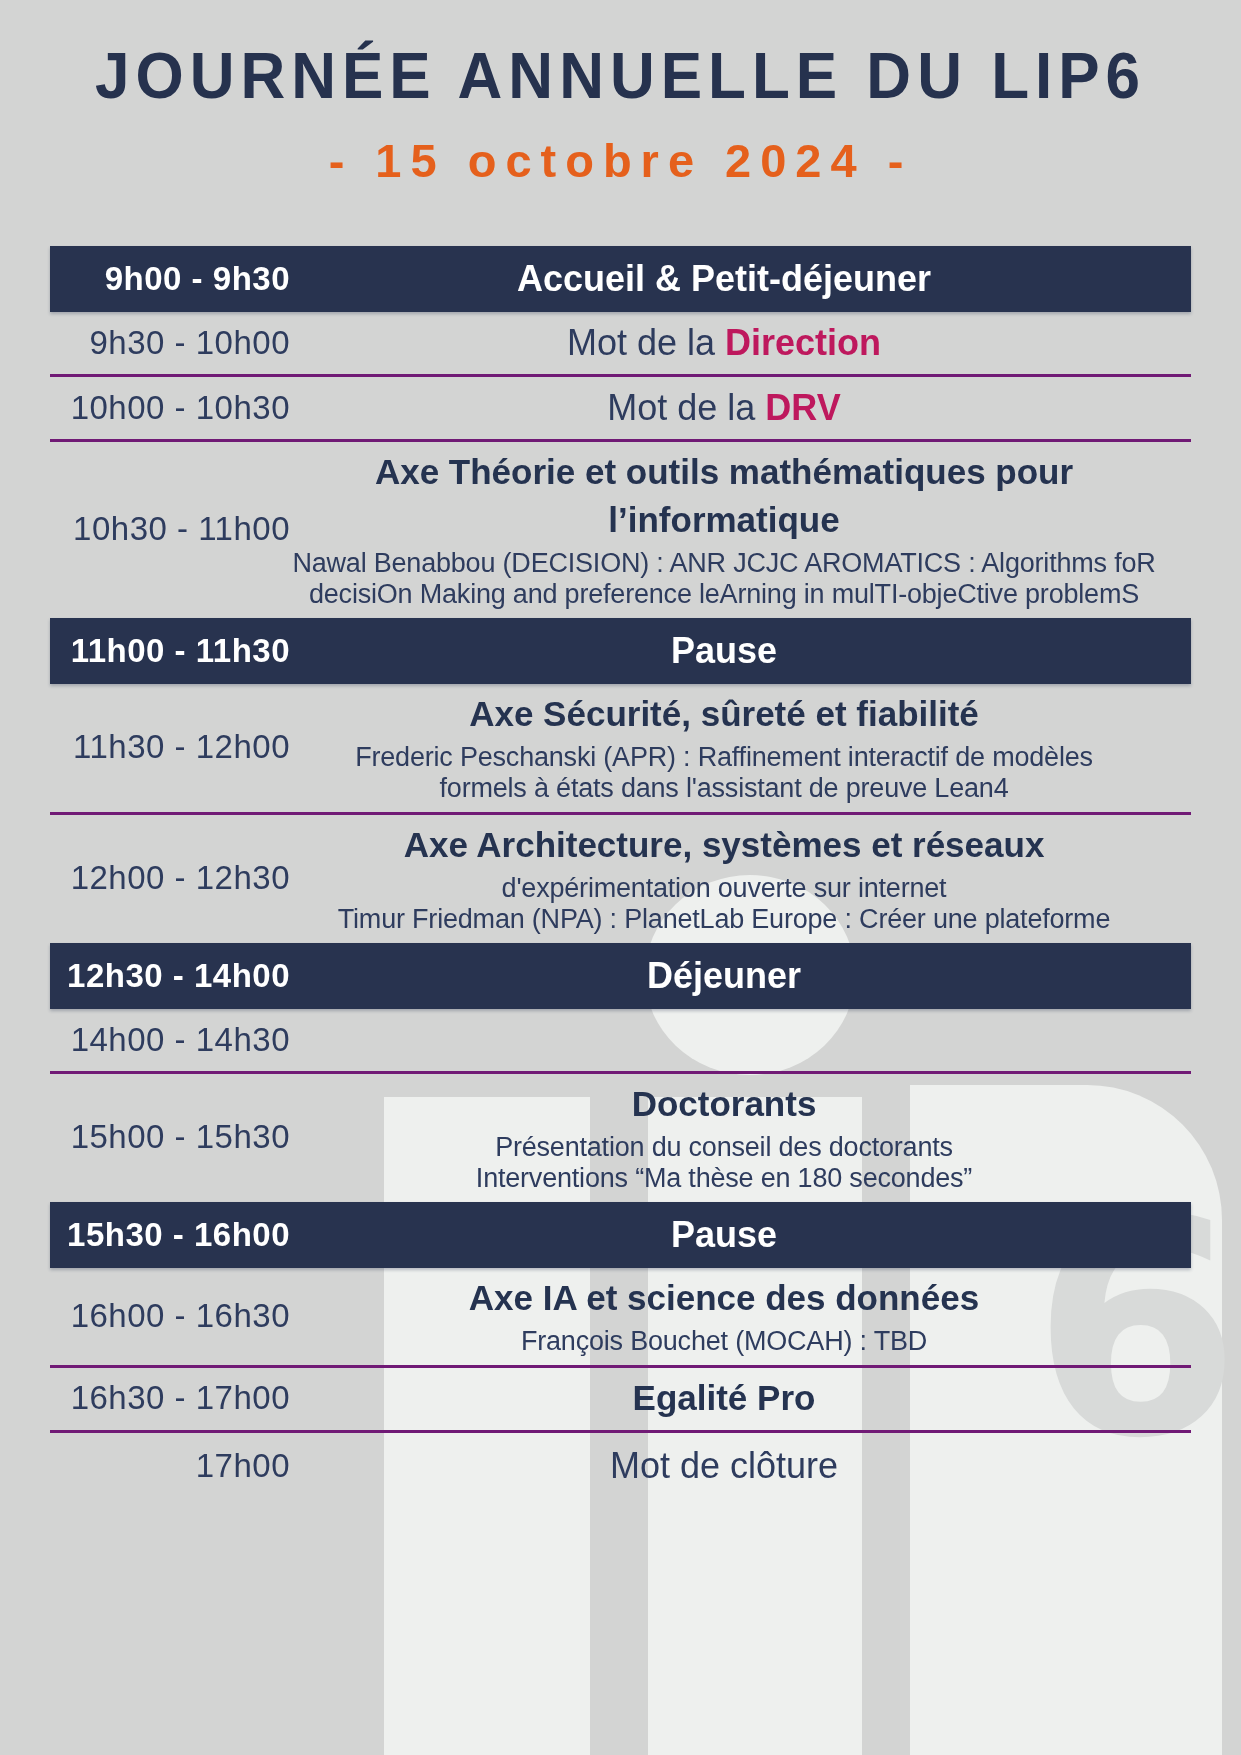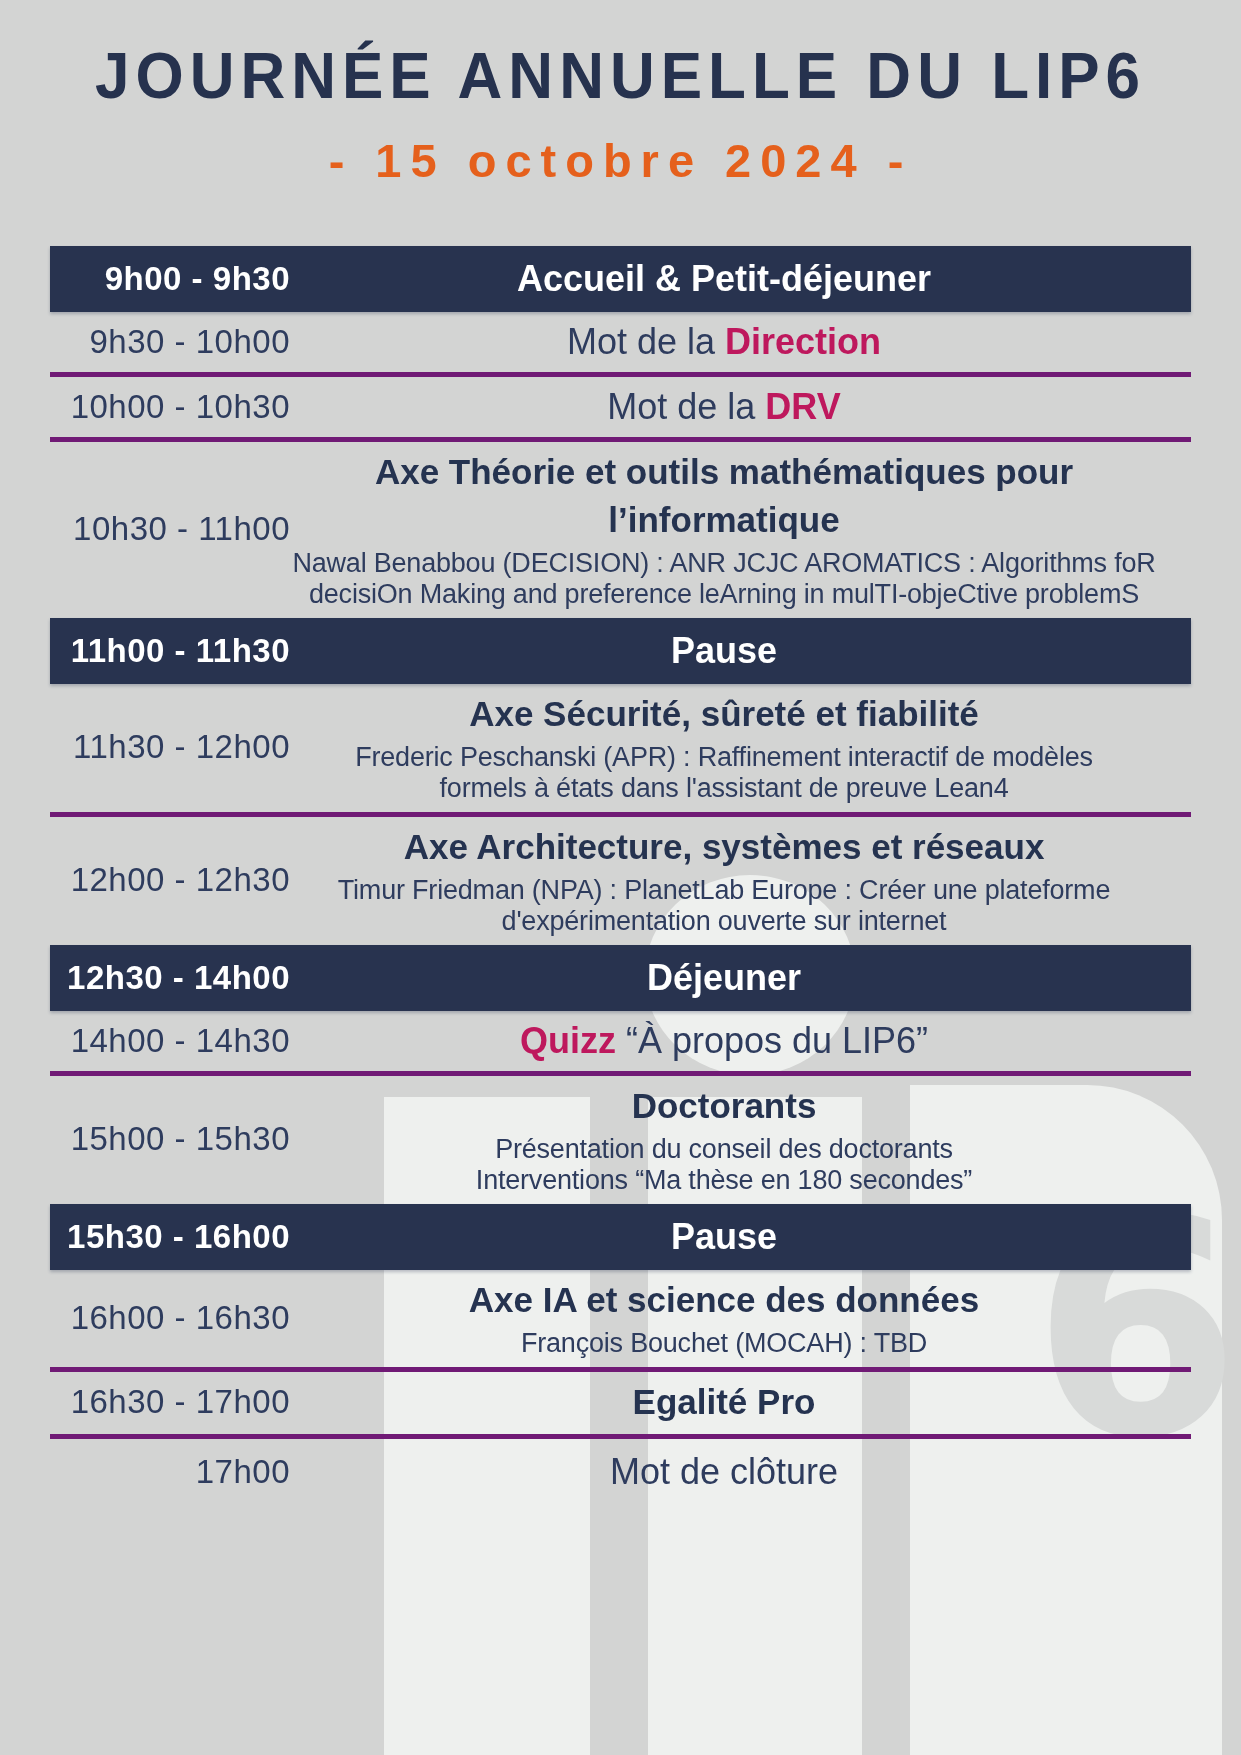--- a/index.html
+++ b/index.html
@@ -35,21 +35,21 @@
   .sub-title{
     margin-top:22px;
     font-size:47px;font-weight:700;letter-spacing:9px;
     color:#e5601c;
   }
   
   .schedule{position:absolute;left:50px;top:246px;width:1141px;z-index:1;}
   .row{display:flex;align-items:center;box-sizing:border-box;}
   .row.single{min-height:65px;}
   .row.multi{padding:6px 0 8px 0;}
-  .row.divider{border-bottom:5px solid #701a75;}
+  .row.divider{border-bottom:3px solid #701a75;}
   .row.highlight{
     background:#28334f;color:#ffffff;min-height:66px;
     box-shadow:0 2px 3px rgba(40,50,79,.28);
   }
   .time{
     flex:none;width:240px;text-align:right;
     font-size:33px;letter-spacing:.5px;
   }
   .highlight .time{font-weight:700;color:#ffffff;}
   .content{
@@ -133,36 +133,33 @@
           </div>
         </div>
       </div>
       <div class="row normal multi">
         <div class="time">12h00 - 12h30</div>
         <div class="content">
           <div>
             <div class="ev-title-line">Axe Architecture, systèmes et réseaux</div>
           </div>
           <div class="ev-desc">
+            <div class="ev-desc-line">d'expérimentation ouverte sur internet</div>
             <div class="ev-desc-line">Timur Friedman (NPA) : PlanetLab Europe : Créer une plateforme</div>
-            <div class="ev-desc-line">d'expérimentation ouverte sur internet</div>
           </div>
         </div>
       </div>
       <div class="row highlight single">
         <div class="time">12h30 - 14h00</div>
         <div class="content">
           <div class="label"><span class="b">Déjeuner</span></div>
         </div>
       </div>
       <div class="row normal single divider">
         <div class="time">14h00 - 14h30</div>
-        <div class="content">
-          <div class="label"><span class="b">Quizz</span><span> “À propos du LIP6”</span></div>
-        </div>
       </div>
       <div class="row normal multi">
         <div class="time">15h00 - 15h30</div>
         <div class="content">
           <div>
             <div class="ev-title-line">Doctorants</div>
           </div>
           <div class="ev-desc">
             <div class="ev-desc-line">Présentation du conseil des doctorants</div>
             <div class="ev-desc-line">Interventions “Ma thèse en 180 secondes”</div>

